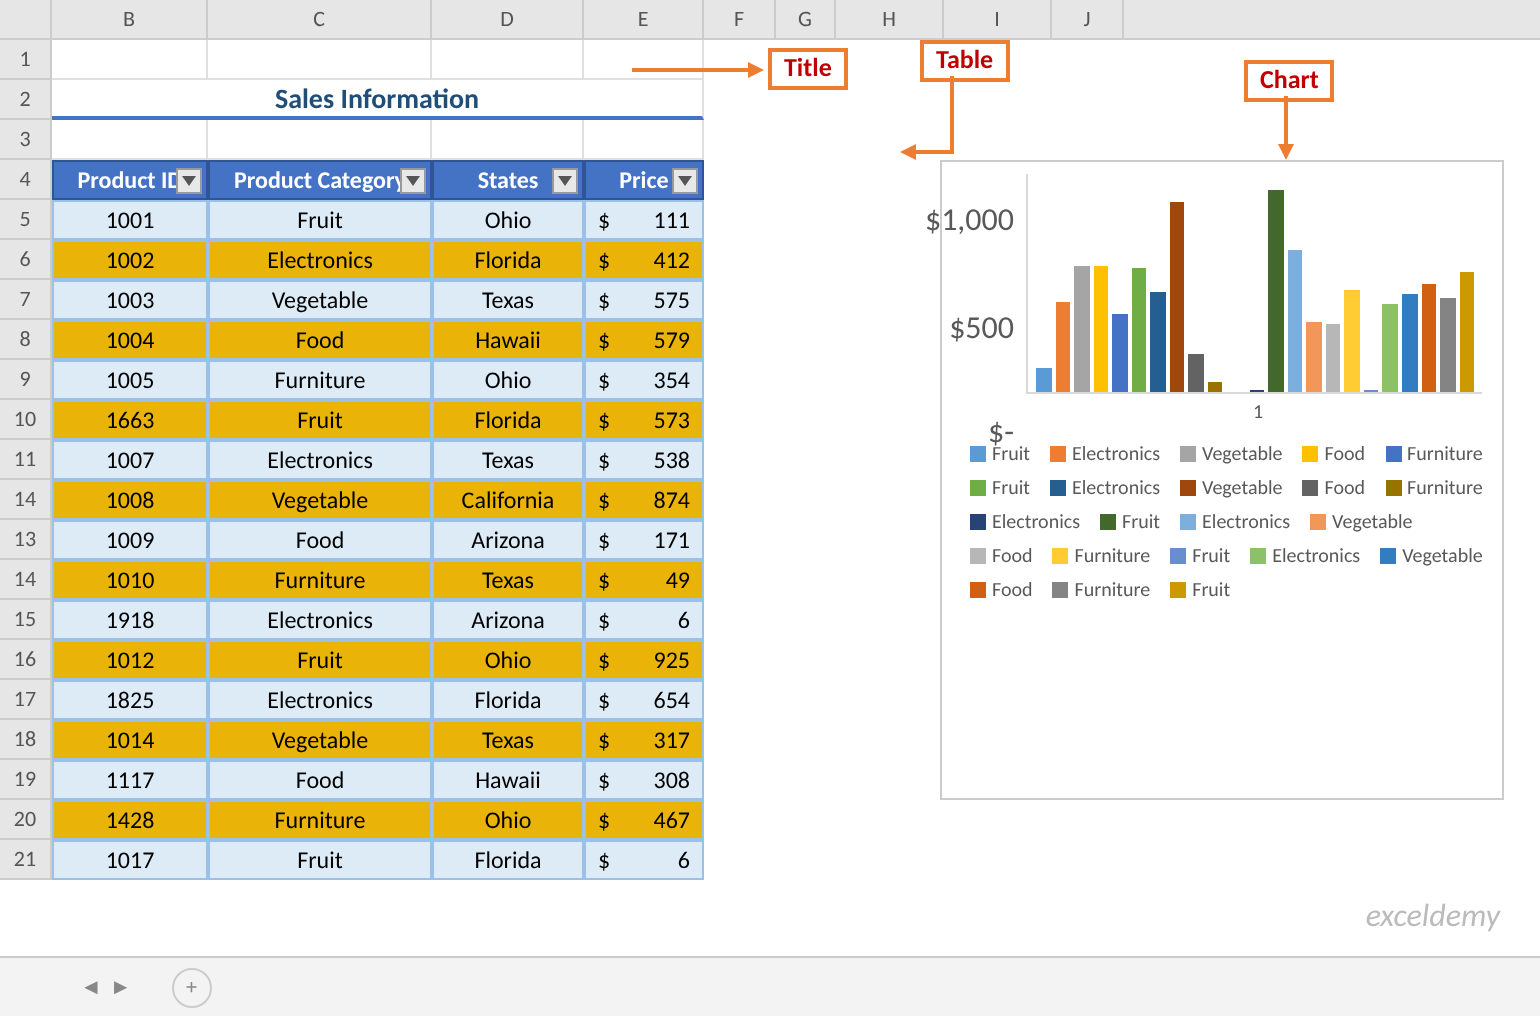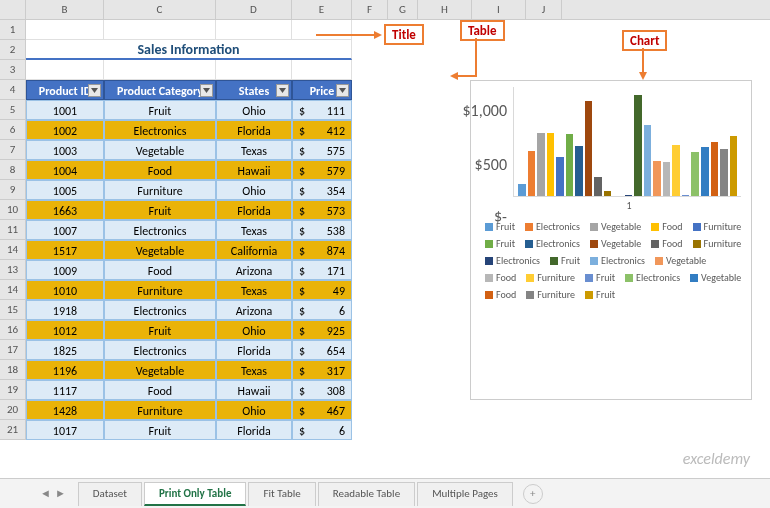--- a/index.html
+++ b/index.html
@@ -162,21 +162,21 @@
         <div class="cell trow odd wB">1007</div>
         <div class="cell trow odd wC">Electronics</div>
         <div class="cell trow odd wD">Texas</div>
         <div class="cell trow odd wE price-cell">
           <span>$</span>
           <span>538</span>
         </div>
       </div>
       <div class="row">
         <div class="rh">14</div>
-        <div class="cell trow even wB">1517</div>
+        <div class="cell trow even wB">1008</div>
         <div class="cell trow even wC">Vegetable</div>
         <div class="cell trow even wD">California</div>
         <div class="cell trow even wE price-cell">
           <span>$</span>
           <span>874</span>
         </div>
       </div>
       <div class="row">
         <div class="rh">13</div>
         <div class="cell trow odd wB">1009</div>
@@ -222,21 +222,21 @@
         <div class="cell trow odd wB">1825</div>
         <div class="cell trow odd wC">Electronics</div>
         <div class="cell trow odd wD">Florida</div>
         <div class="cell trow odd wE price-cell">
           <span>$</span>
           <span>654</span>
         </div>
       </div>
       <div class="row">
         <div class="rh">18</div>
-        <div class="cell trow even wB">1196</div>
+        <div class="cell trow even wB">1014</div>
         <div class="cell trow even wC">Vegetable</div>
         <div class="cell trow even wD">Texas</div>
         <div class="cell trow even wE price-cell">
           <span>$</span>
           <span>317</span>
         </div>
       </div>
       <div class="row">
         <div class="rh">19</div>
         <div class="cell trow odd wB">1117</div>
@@ -412,23 +412,16 @@
     </div>
 </div>
 
 <div class="watermark">exceldemy</div>
 
 <div class="tabs">
   <div class="nav">
     <span>◄</span>
     <span>►</span>
   </div>
-  <div id="tabs-list" style="display:flex;">
-      <div class="tab inactive">Dataset</div>
-      <div class="tab active">Print Only Table</div>
-      <div class="tab inactive">Fit Table</div>
-      <div class="tab inactive">Readable Table</div>
-      <div class="tab inactive">Multiple Pages</div>
-    </div>
   <div class="addtab">
       <span>+</span>
     </div>
 </div>
 
 </body></html>

